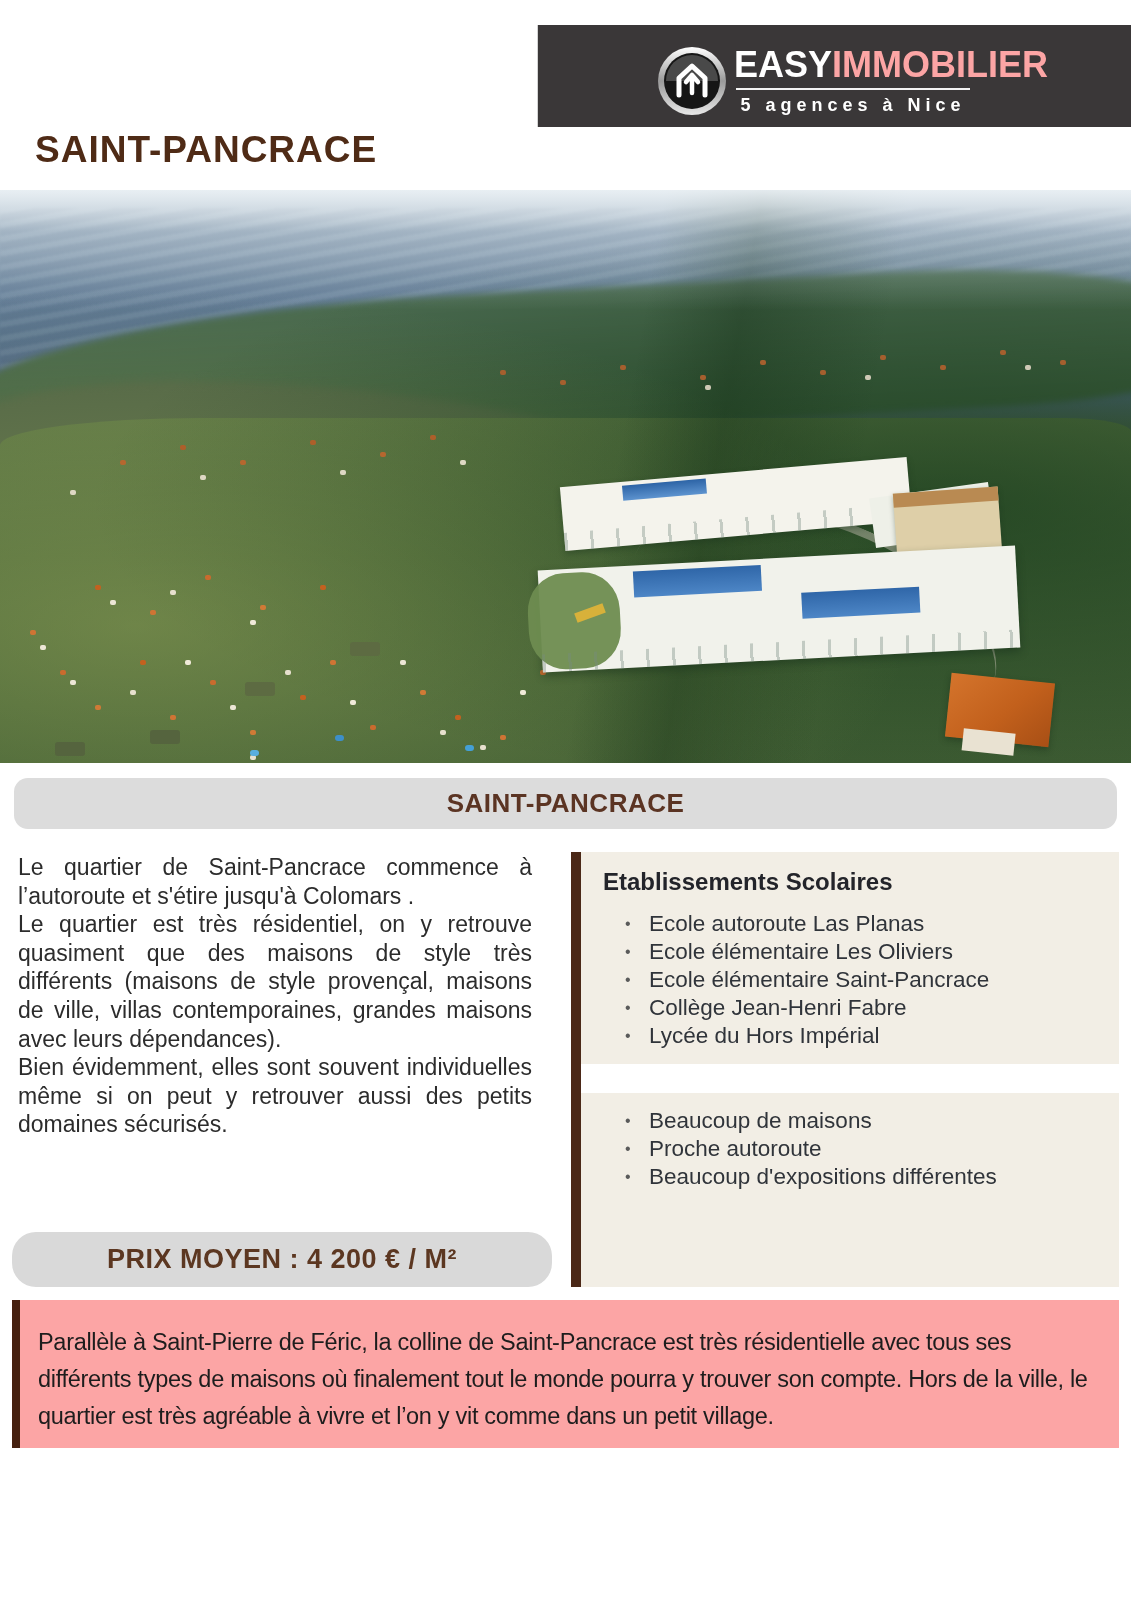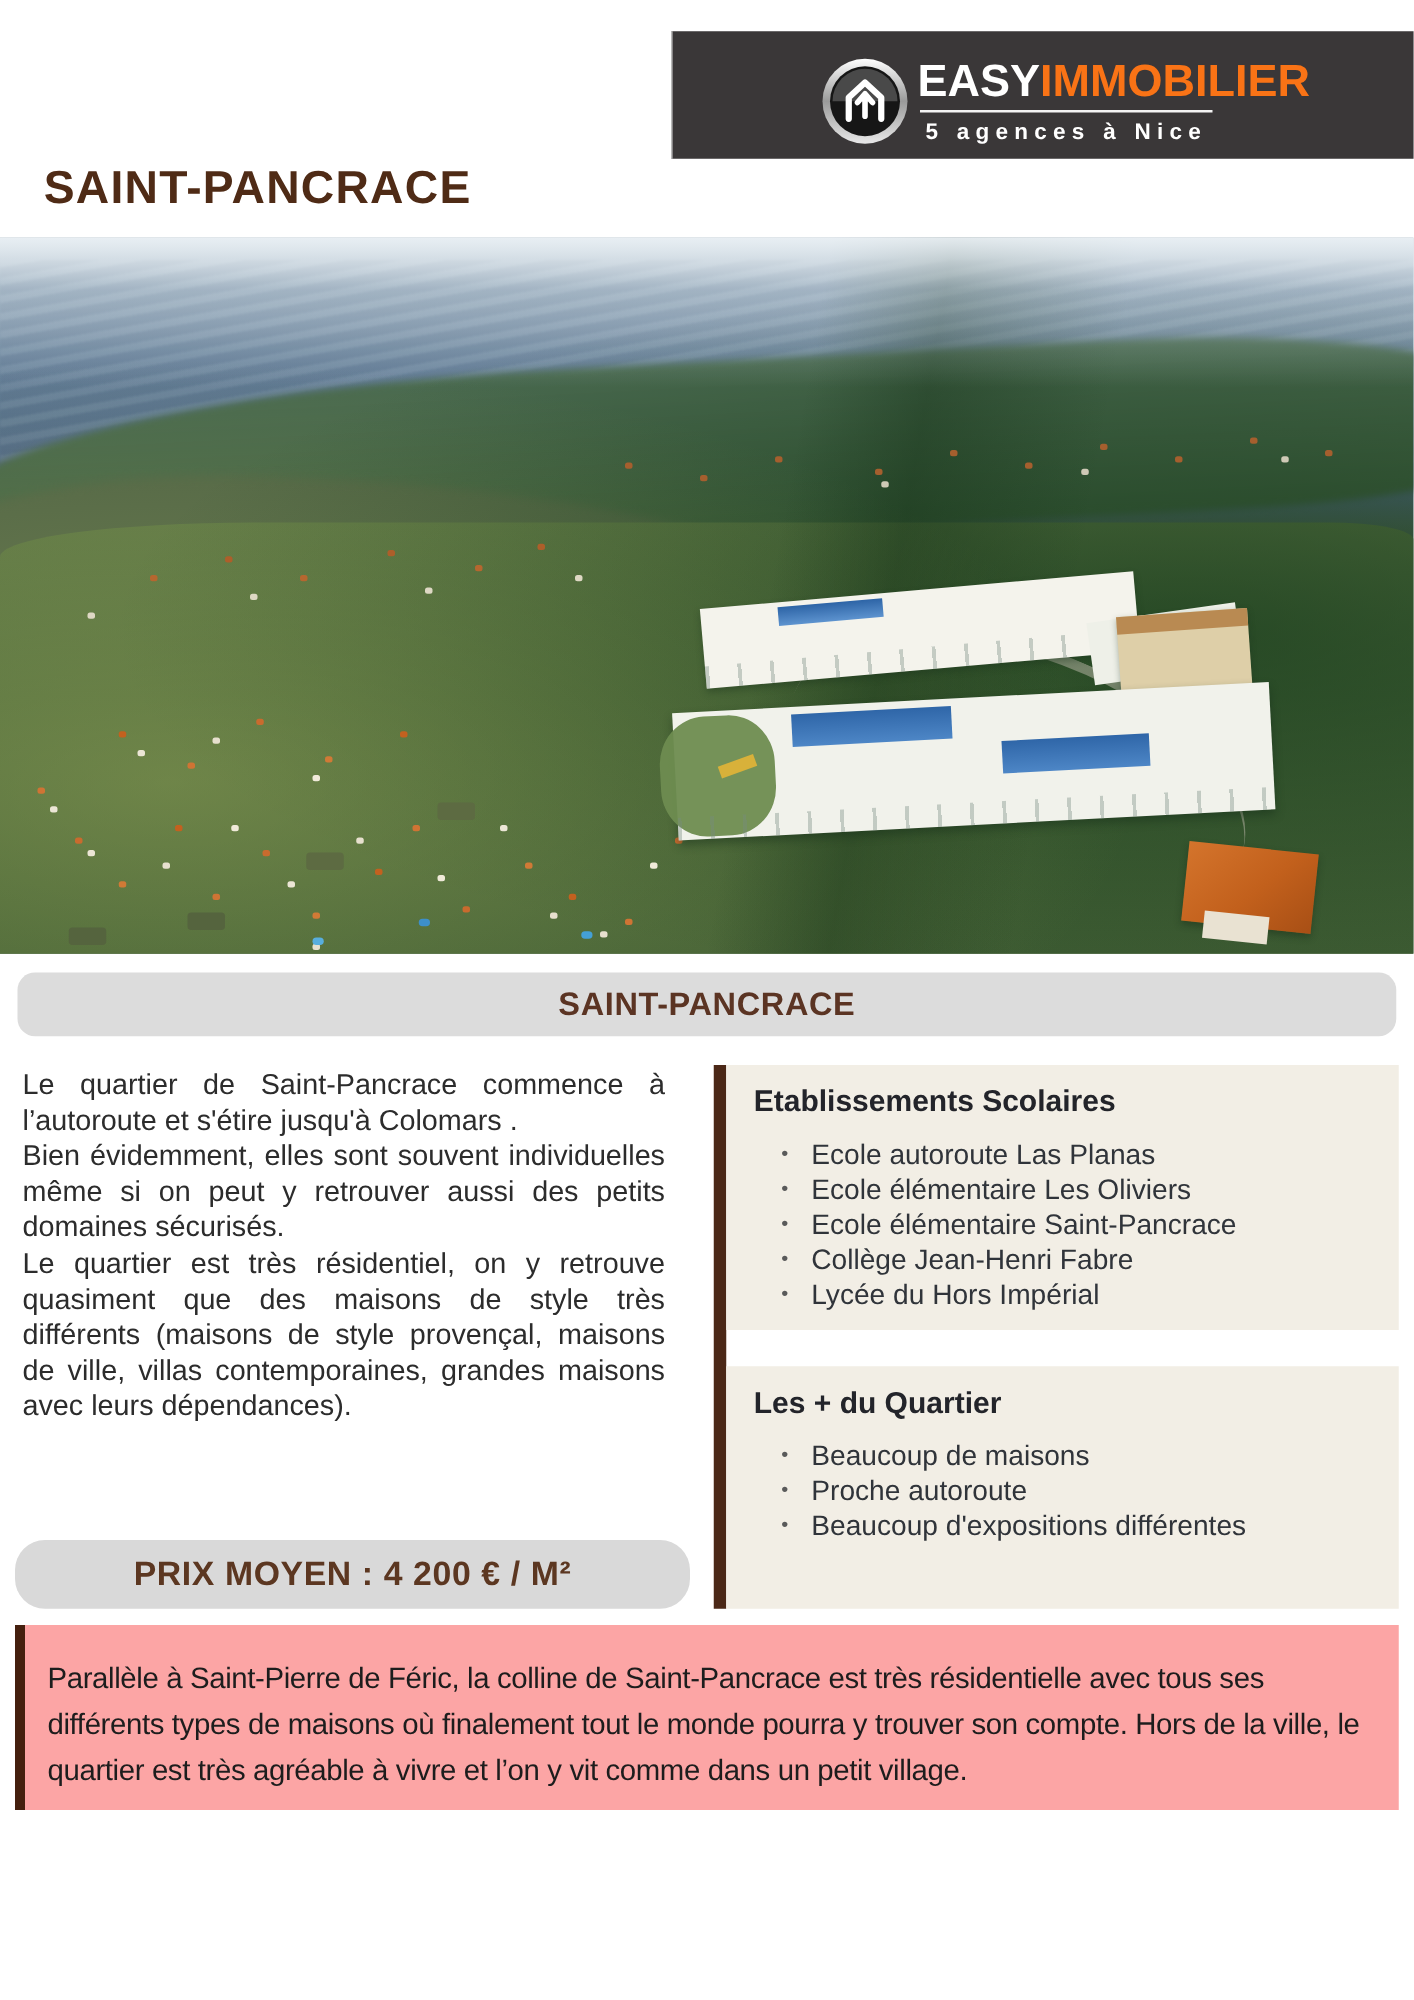--- a/index.html
+++ b/index.html
@@ -6,21 +6,21 @@
   .page{position:relative;width:1131px;height:1600px;background:#ffffff;overflow:hidden;
         font-family:"Liberation Sans", sans-serif;}
 
   
   .hdr{position:absolute;left:537px;top:25px;width:594px;height:102px;background:#3a3738;
        border-left:1px solid #d4d4d4;}
   .logo{position:absolute;left:118px;top:20px;width:72px;height:72px;}
   .brand{position:absolute;left:196px;top:22px;width:240px;font-size:36px;font-weight:800;
          letter-spacing:0px;white-space:nowrap;line-height:1;}
   .brand .b1{color:#ffffff;}
-  .brand .b2{color:#f97316;}
+  .brand .b2{color:#fca5a5;}
   .brand-rule{position:absolute;left:198px;top:63px;width:234px;height:2px;background:#f3f3f3;}
   .tagline{position:absolute;left:198px;top:70px;width:234px;text-align:center;color:#ffffff;
            font-size:18px;font-weight:700;letter-spacing:5px;white-space:nowrap;}
 
   
   .title{position:absolute;left:35px;top:129px;font-size:37px;font-weight:800;color:#4f2b16;
          letter-spacing:1px;}
 
   
   .photo{position:absolute;left:0;top:190px;width:1131px;height:573px;overflow:hidden;
@@ -183,39 +183,38 @@
     </div>
     <div class="haze"></div>
   </div>
 
   <div class="sec-banner">
     <span>SAINT-PANCRACE</span>
   </div>
 
   <div class="desc">
     <p>Le quartier de Saint-Pancrace commence à l’autoroute et s'étire jusqu'à Colomars .</p>
+    <p>Le quartier est très résidentiel, on y retrouve quasiment que des maisons de style très différents (maisons de style provençal, maisons de ville, villas contemporaines, grandes maisons avec leurs dépendances).</p>
     <p>Bien évidemment, elles sont souvent individuelles même si on peut y retrouver aussi des petits domaines sécurisés.</p>
-    <p>Le quartier est très résidentiel, on y retrouve quasiment que des maisons de style très différents (maisons de style provençal, maisons de ville, villas contemporaines, grandes maisons avec leurs dépendances).</p>
   </div>
 
   <div class="vbar"></div>
 
   <div class="card card1">
     <h3>Etablissements Scolaires</h3>
     <ul>
       <li>Ecole autoroute Las Planas</li>
       <li>Ecole élémentaire Les Oliviers</li>
       <li>Ecole élémentaire Saint-Pancrace</li>
       <li>Collège Jean-Henri Fabre</li>
       <li>Lycée du Hors Impérial</li>
     </ul>
   </div>
 
   <div class="card card2">
-    <h3>Les + du Quartier</h3>
     <ul>
       <li>Beaucoup de maisons</li>
       <li>Proche autoroute</li>
       <li>Beaucoup d'expositions différentes</li>
     </ul>
   </div>
 
   <div class="price">
     <span>PRIX MOYEN : 4 200 € / M²</span>
   </div>

